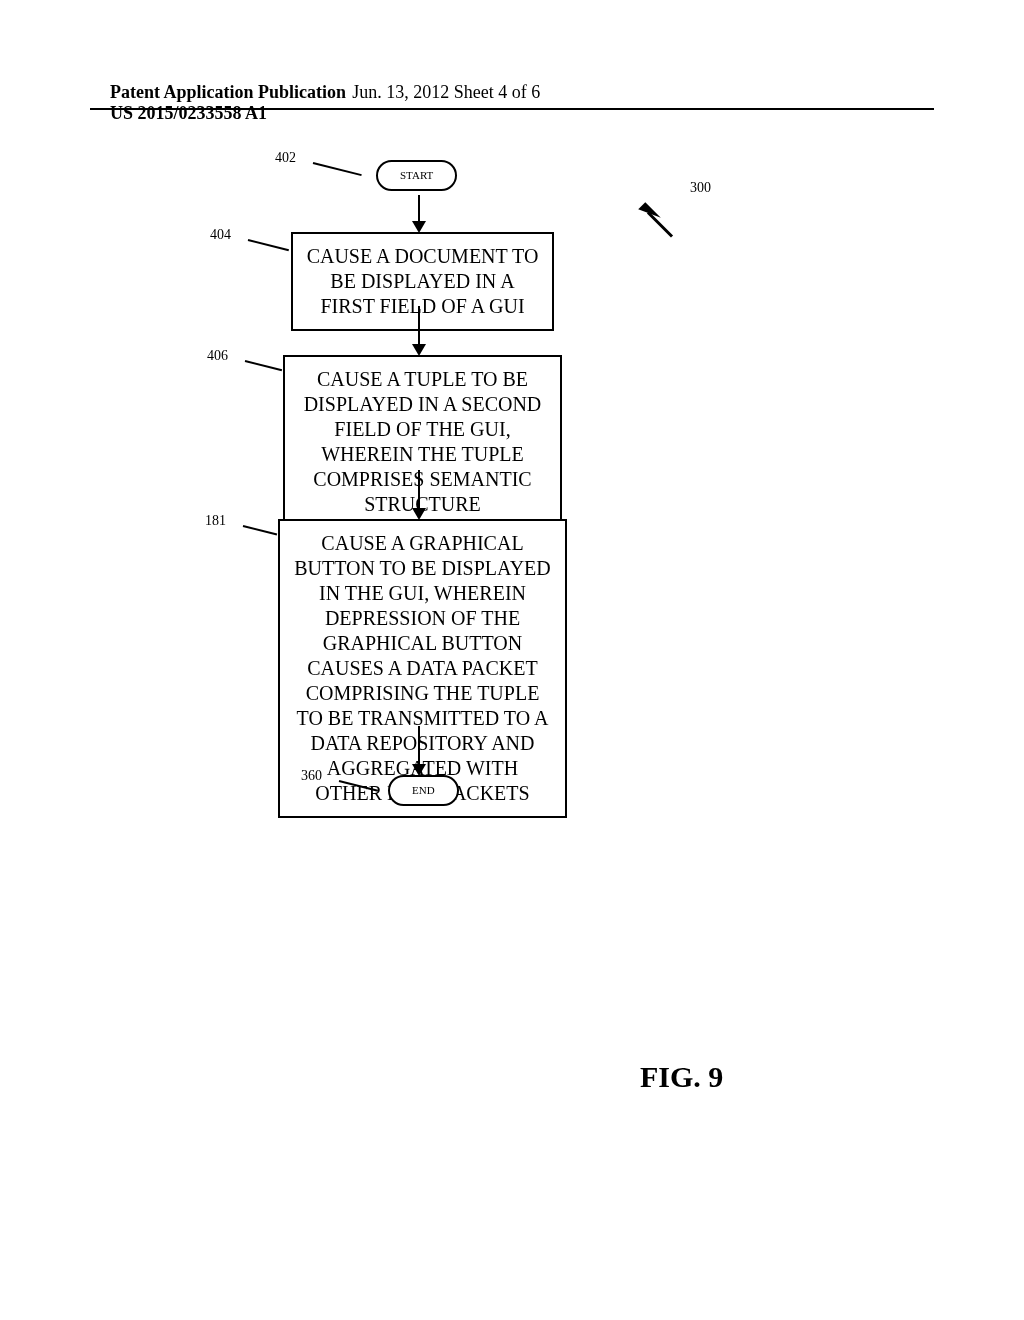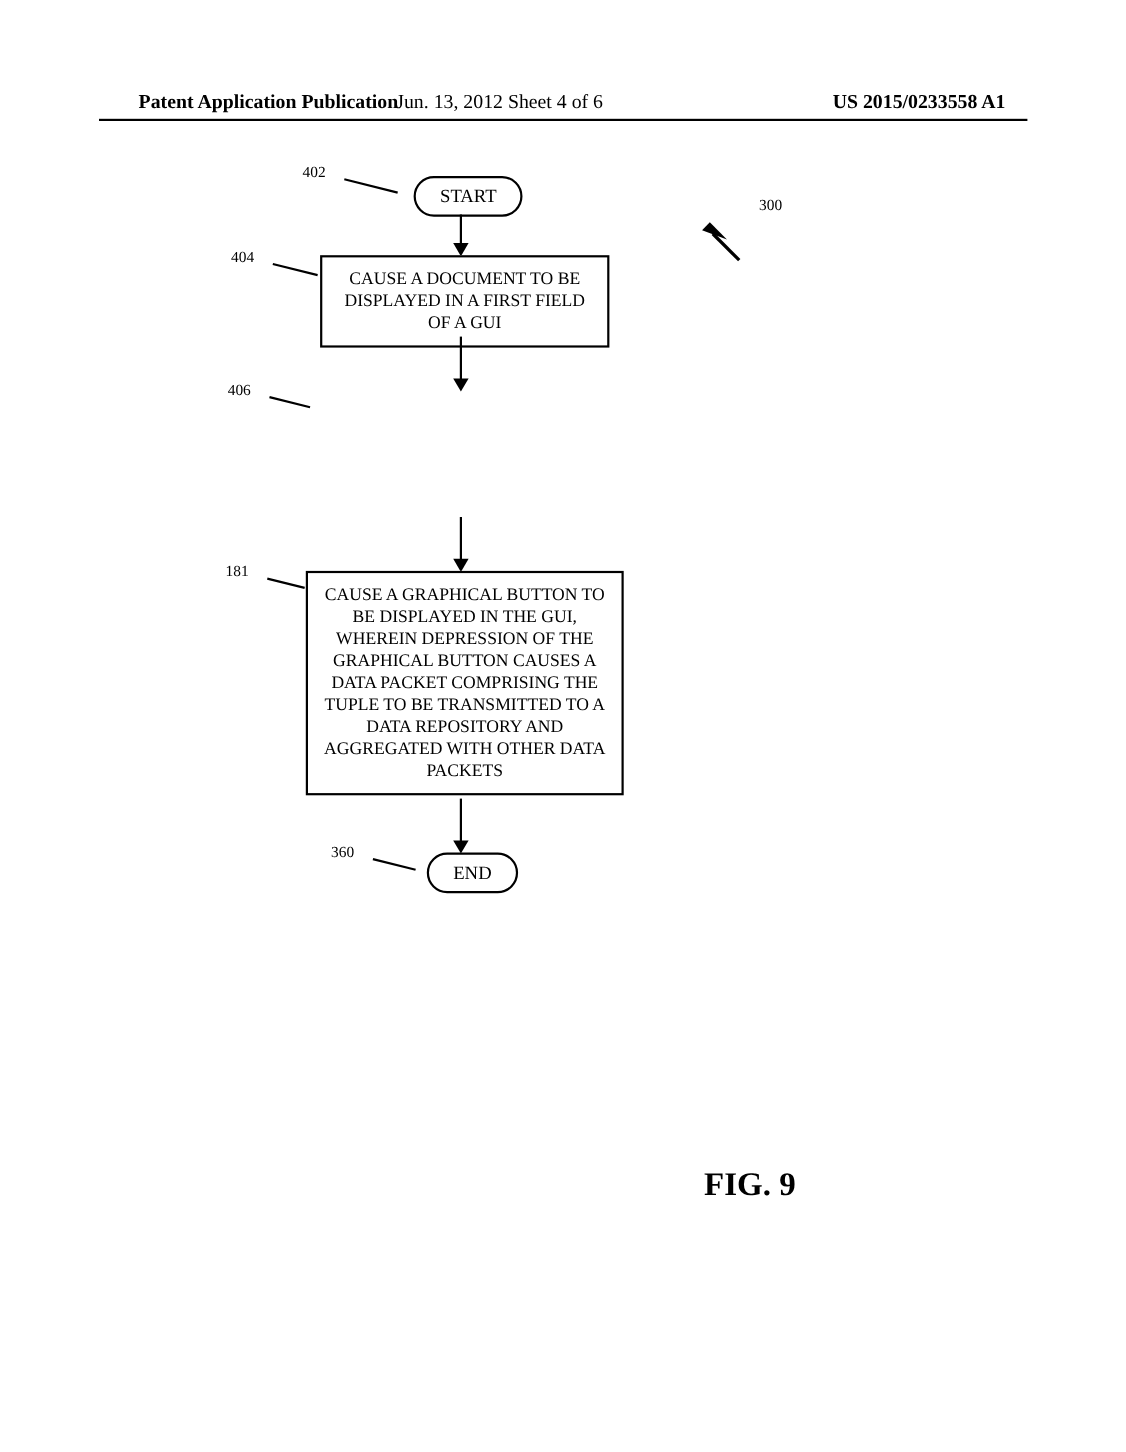--- a/index.html
+++ b/index.html
@@ -13,25 +13,26 @@
     position: relative;
     width: 1024px;
     height: 1320px;
     background: #fff;
   }
 
   
   .hdr {
     position: absolute;
     top: 82px;
-    left: 126px;
+    left: 110px;
     right: 110px;
     display: flex;
     justify-content: space-between;
     font-size: 18px;
+    flex-direction: column;
   }
   .hdr .left { font-weight: bold; }
   .hdr .mid  { position: absolute; left: 50%; transform: translateX(-85%); white-space: nowrap; }
   .hdr .right{ font-weight: bold; }
 
   .hrule {
     position: absolute;
     top: 108px;
     left: 90px;
     right: 90px;
@@ -56,33 +57,33 @@
     width: 1024px;
     height: 800px;
   }
 
   
   .term {
     position: absolute;
     border: 2px solid #000;
     border-radius: 999px;
     text-align: center;
-    font-size: 17px;
+    font-size: 11px;
     line-height: 1;
     padding: 8px 22px;
     background: #fff;
   }
 
   
   .box {
     position: absolute;
     border: 2px solid #000;
     background: #fff;
     text-align: center;
-    font-size: 16px;
+    font-size: 20px;
     line-height: 1.25;
     padding: 10px 12px;
   }
 
   
   .refn {
     position: absolute;
     font-size: 14px;
   }
 
@@ -155,20 +156,21 @@
     <div class="vline" style="left:418px; top:45px; height:28px;"></div>
     <div class="arrowDown" style="left:412px; top:71px;"></div>
 
     <div class="box" style="left:291px; top:82px; width:235px;">CAUSE A DOCUMENT TO BE DISPLAYED IN A FIRST FIELD OF A GUI</div>
     <div class="refn" style="left:210px; top:77px;">404</div>
     <div class="leader" style="left:248px; top:89px; width:42px; transform:rotate(14deg);"></div>
 
     <div class="vline" style="left:418px; top:156px; height:40px;"></div>
     <div class="arrowDown" style="left:412px; top:194px;"></div>
 
+    <div class="box" style="left:283px; top:205px; width:251px;">CAUSE A TUPLE TO BE DISPLAYED IN A SECOND FIELD OF THE GUI, WHEREIN THE TUPLE COMPRISES SEMANTIC STRUCTURE</div>
     <div class="refn" style="left:207px; top:198px;">406</div>
     <div class="leader" style="left:245px; top:210px; width:38px; transform:rotate(14deg);"></div>
 
     <div class="vline" style="left:418px; top:320px; height:40px;"></div>
     <div class="arrowDown" style="left:412px; top:358px;"></div>
 
     <div class="box" style="left:278px; top:369px; width:261px;">CAUSE A GRAPHICAL BUTTON TO BE DISPLAYED IN THE GUI, WHEREIN DEPRESSION OF THE GRAPHICAL BUTTON CAUSES A DATA PACKET COMPRISING THE TUPLE TO BE TRANSMITTED TO A DATA REPOSITORY AND AGGREGATED WITH OTHER DATA PACKETS</div>
     <div class="refn" style="left:205px; top:363px;">181</div>
     <div class="leader" style="left:243px; top:375px; width:35px; transform:rotate(14deg);"></div>
 

